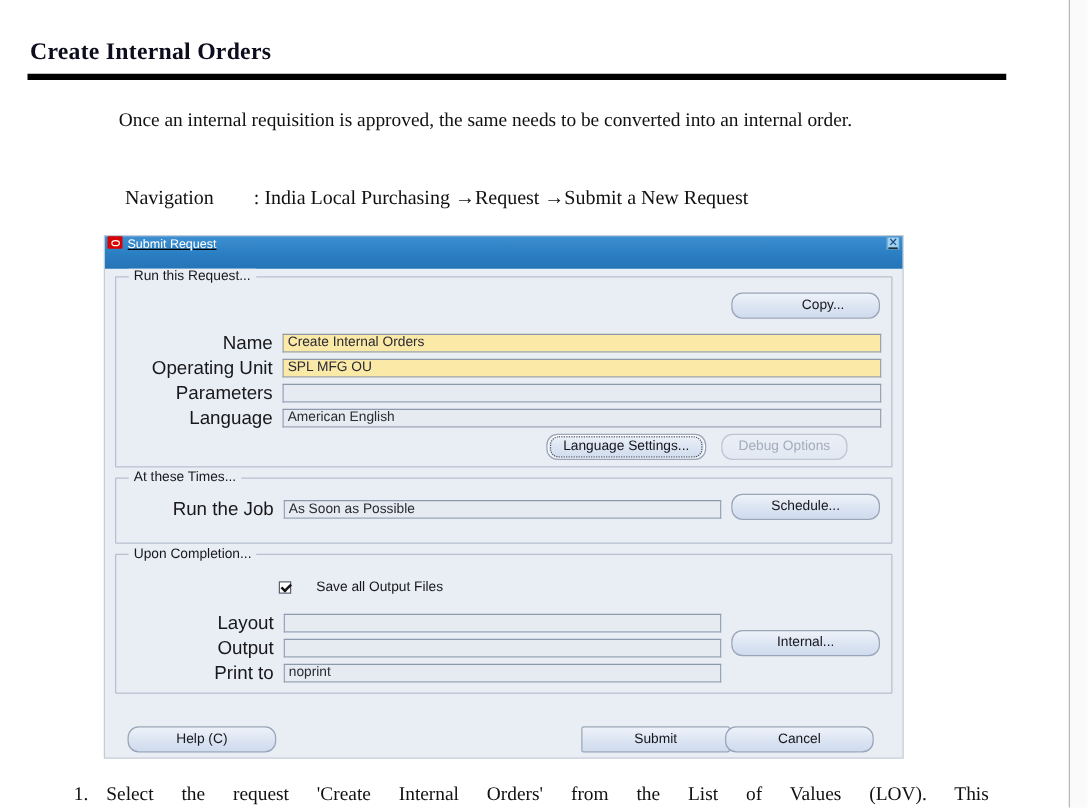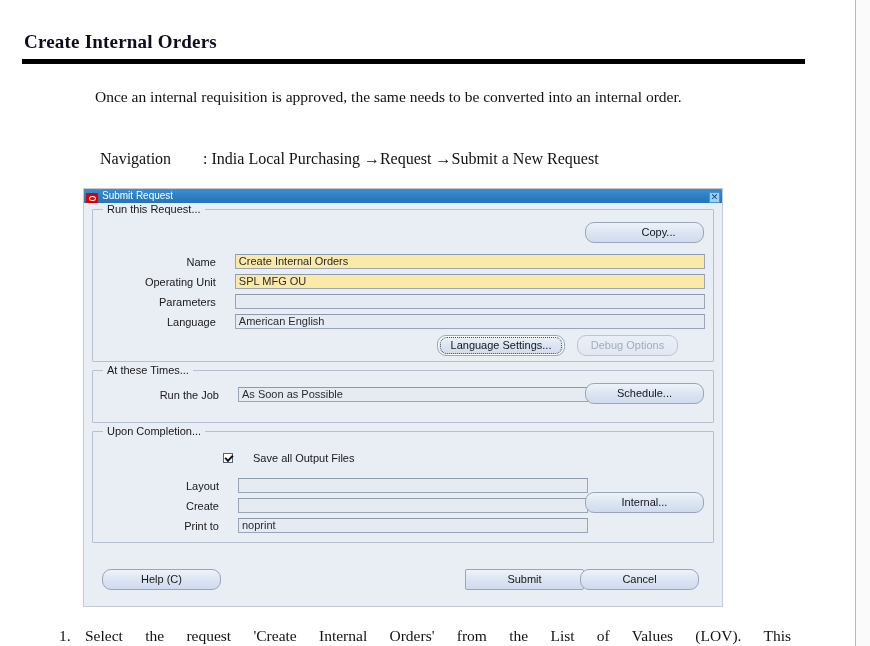--- a/index.html
+++ b/index.html
@@ -98,25 +98,26 @@
     position: absolute;
     left: 84px; top: 189px;
     width: 638px;
     height: 417px;
     background: #e9edf4;
     box-shadow: 0 0 0 1px #c5ccd8;
     font-family: "Liberation Sans", sans-serif;
   }
   #titlebar {
     position: relative;
-    height: 14px;
+    height: 26px;
     background: linear-gradient(to bottom, #3d8fd1 0%, #2a7ec2 55%, #2575b8 100%);
     display: flex;
-    align-items: flex-end;
+    align-items: flex-start;
     padding: 0 2px;
+    text-decoration: underline;
   }
   #oracle-logo {
     width: 12px; height: 10px;
     background: #d90000;
     border-radius: 1px;
     margin-right: 4px;
     display: flex;
     align-items: center;
     justify-content: center;
     flex: none;
@@ -178,24 +179,24 @@
   #group-times { height: 51px; }
   #group-upon { height: 110px; }
 
   
   .field-row {
     position: absolute;
     display: flex;
     align-items: center;
   }
   .field-label {
-    font-size: 11px;
+    font-size: 15px;
     color: #18181a;
     text-align: right;
-    padding-right: 19px;
+    padding-right: 8px;
     white-space: nowrap;
   }
   .field-input {
     height: 15px;
     box-sizing: border-box;
     border: 1px solid #9aa6b8;
     border-top-color: #8d99ad;
     background: #e6eaf1;
     font-family: "Liberation Sans", sans-serif;
     font-size: 11px;
@@ -364,21 +365,21 @@
           <span class="cb checked"></span>
           <span id="save-output-label">Save all Output Files</span>
         </div>
 
         <div class="field-row" style="left:0px; top:46px; width:612px;">
           <span class="field-label" style="width:126px;">Layout</span>
           <span class="field-input" style="width:350px;"></span>
         </div>
 
         <div class="field-row" style="left:0px; top:66px; width:612px;">
-          <span class="field-label" style="width:126px;">Create</span>
+          <span class="field-label" style="width:126px;">Output</span>
           <span class="field-input" style="width:350px;"></span>
         </div>
 
         <div class="field-row" style="left:0px; top:86px; width:612px;">
           <span class="field-label" style="width:126px;">Print to</span>
           <span class="field-input" style="width:350px;">noprint</span>
         </div>
 
         <div class="btn" id="options-btn" style="position:absolute; left:492px; top:60px; width:119px;">
           <span>Internal...</span>

